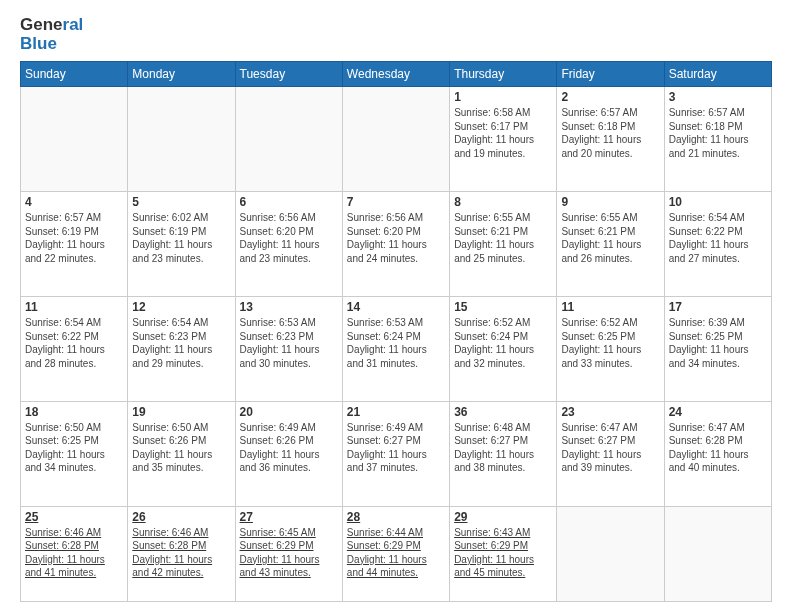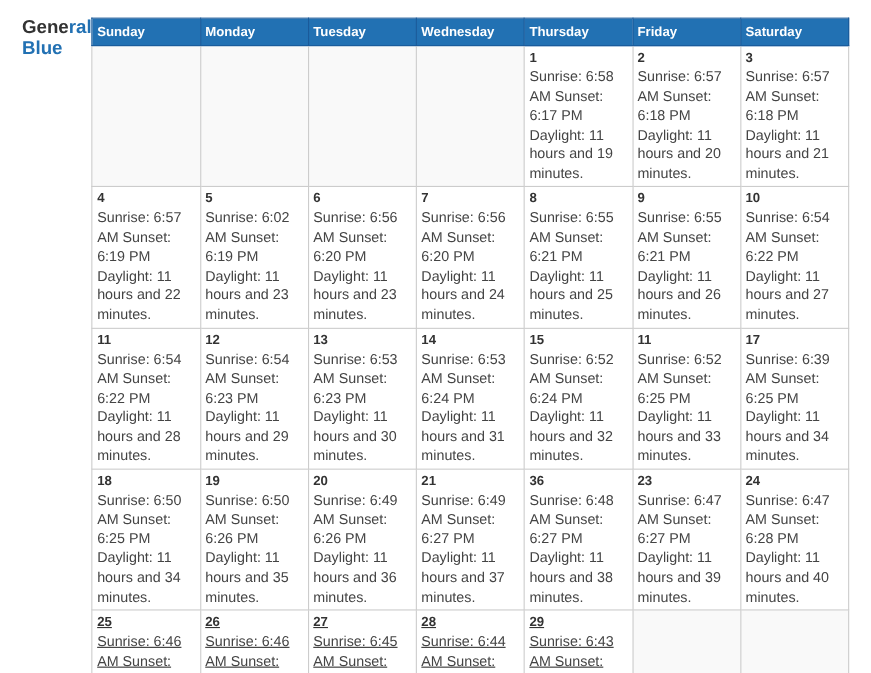--- a/index.html
+++ b/index.html
@@ -8,21 +8,21 @@
       background: #fff;
       width: 792px;
       height: 612px;
       overflow: hidden;
     }
     .page {
       width: 792px;
       height: 612px;
       padding: 16px 20px 10px 20px;
       display: flex;
-      flex-direction: row;
+      flex-direction: column;
     }
     .header {
       display: flex;
       justify-content: space-between;
       align-items: flex-start;
       margin-bottom: 8px;
     }
     .logo {
       display: flex;
       align-items: center;
@@ -44,41 +44,41 @@
       flex: 1;
       border: 1px solid #ccc;
       border-collapse: collapse;
       width: 100%;
       table-layout: fixed;
     }
     .calendar th {
       background: #2271b3;
       color: white;
       font-size: 12px;
-      font-weight: bold;
+      font-weight: normal;
       padding: 5px 4px;
       text-align: left;
       border: 1px solid #1a5a9a;
     }
     .calendar td {
       border: 1px solid #ccc;
       vertical-align: top;
       padding: 3px 4px;
       font-size: 9.5px;
       color: #333;
       height: 88px;
     }
     .day-number {
       font-size: 12px;
       font-weight: bold;
       color: #333;
       margin-bottom: 2px;
     }
     .day-info {
-      font-size: 13px;
+      font-size: 10px;
       color: #444;
       line-height: 1.35;
     }
     .empty-cell {
       background: #f9f9f9;
     }
     .last-row td {
       height: 80px;
       text-decoration: underline;
     }

